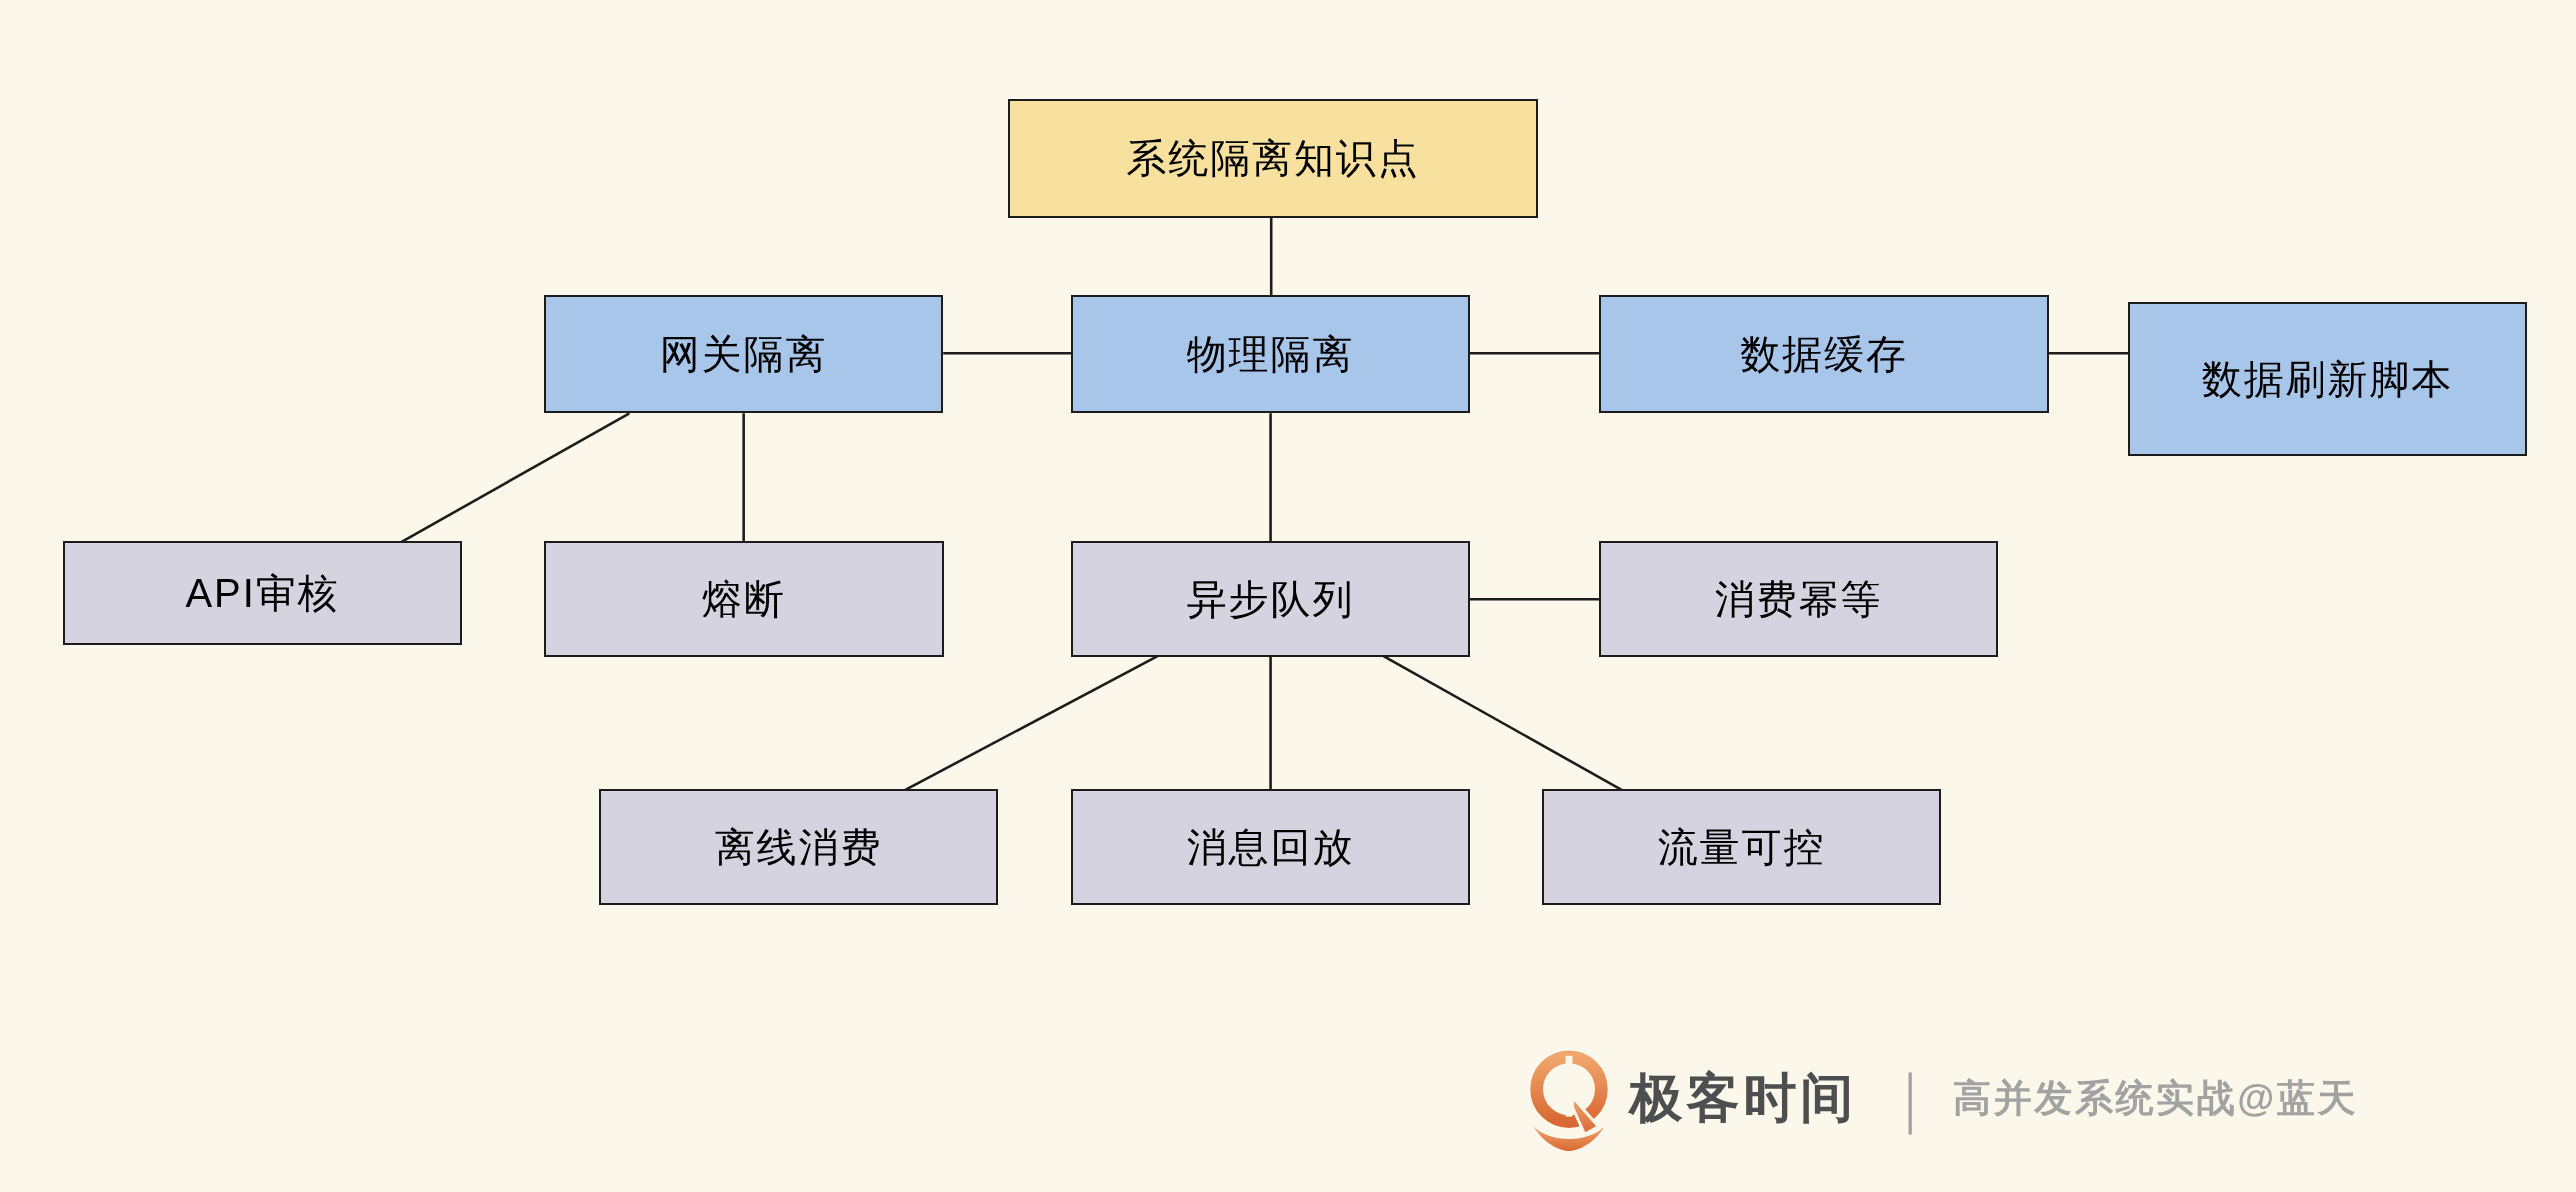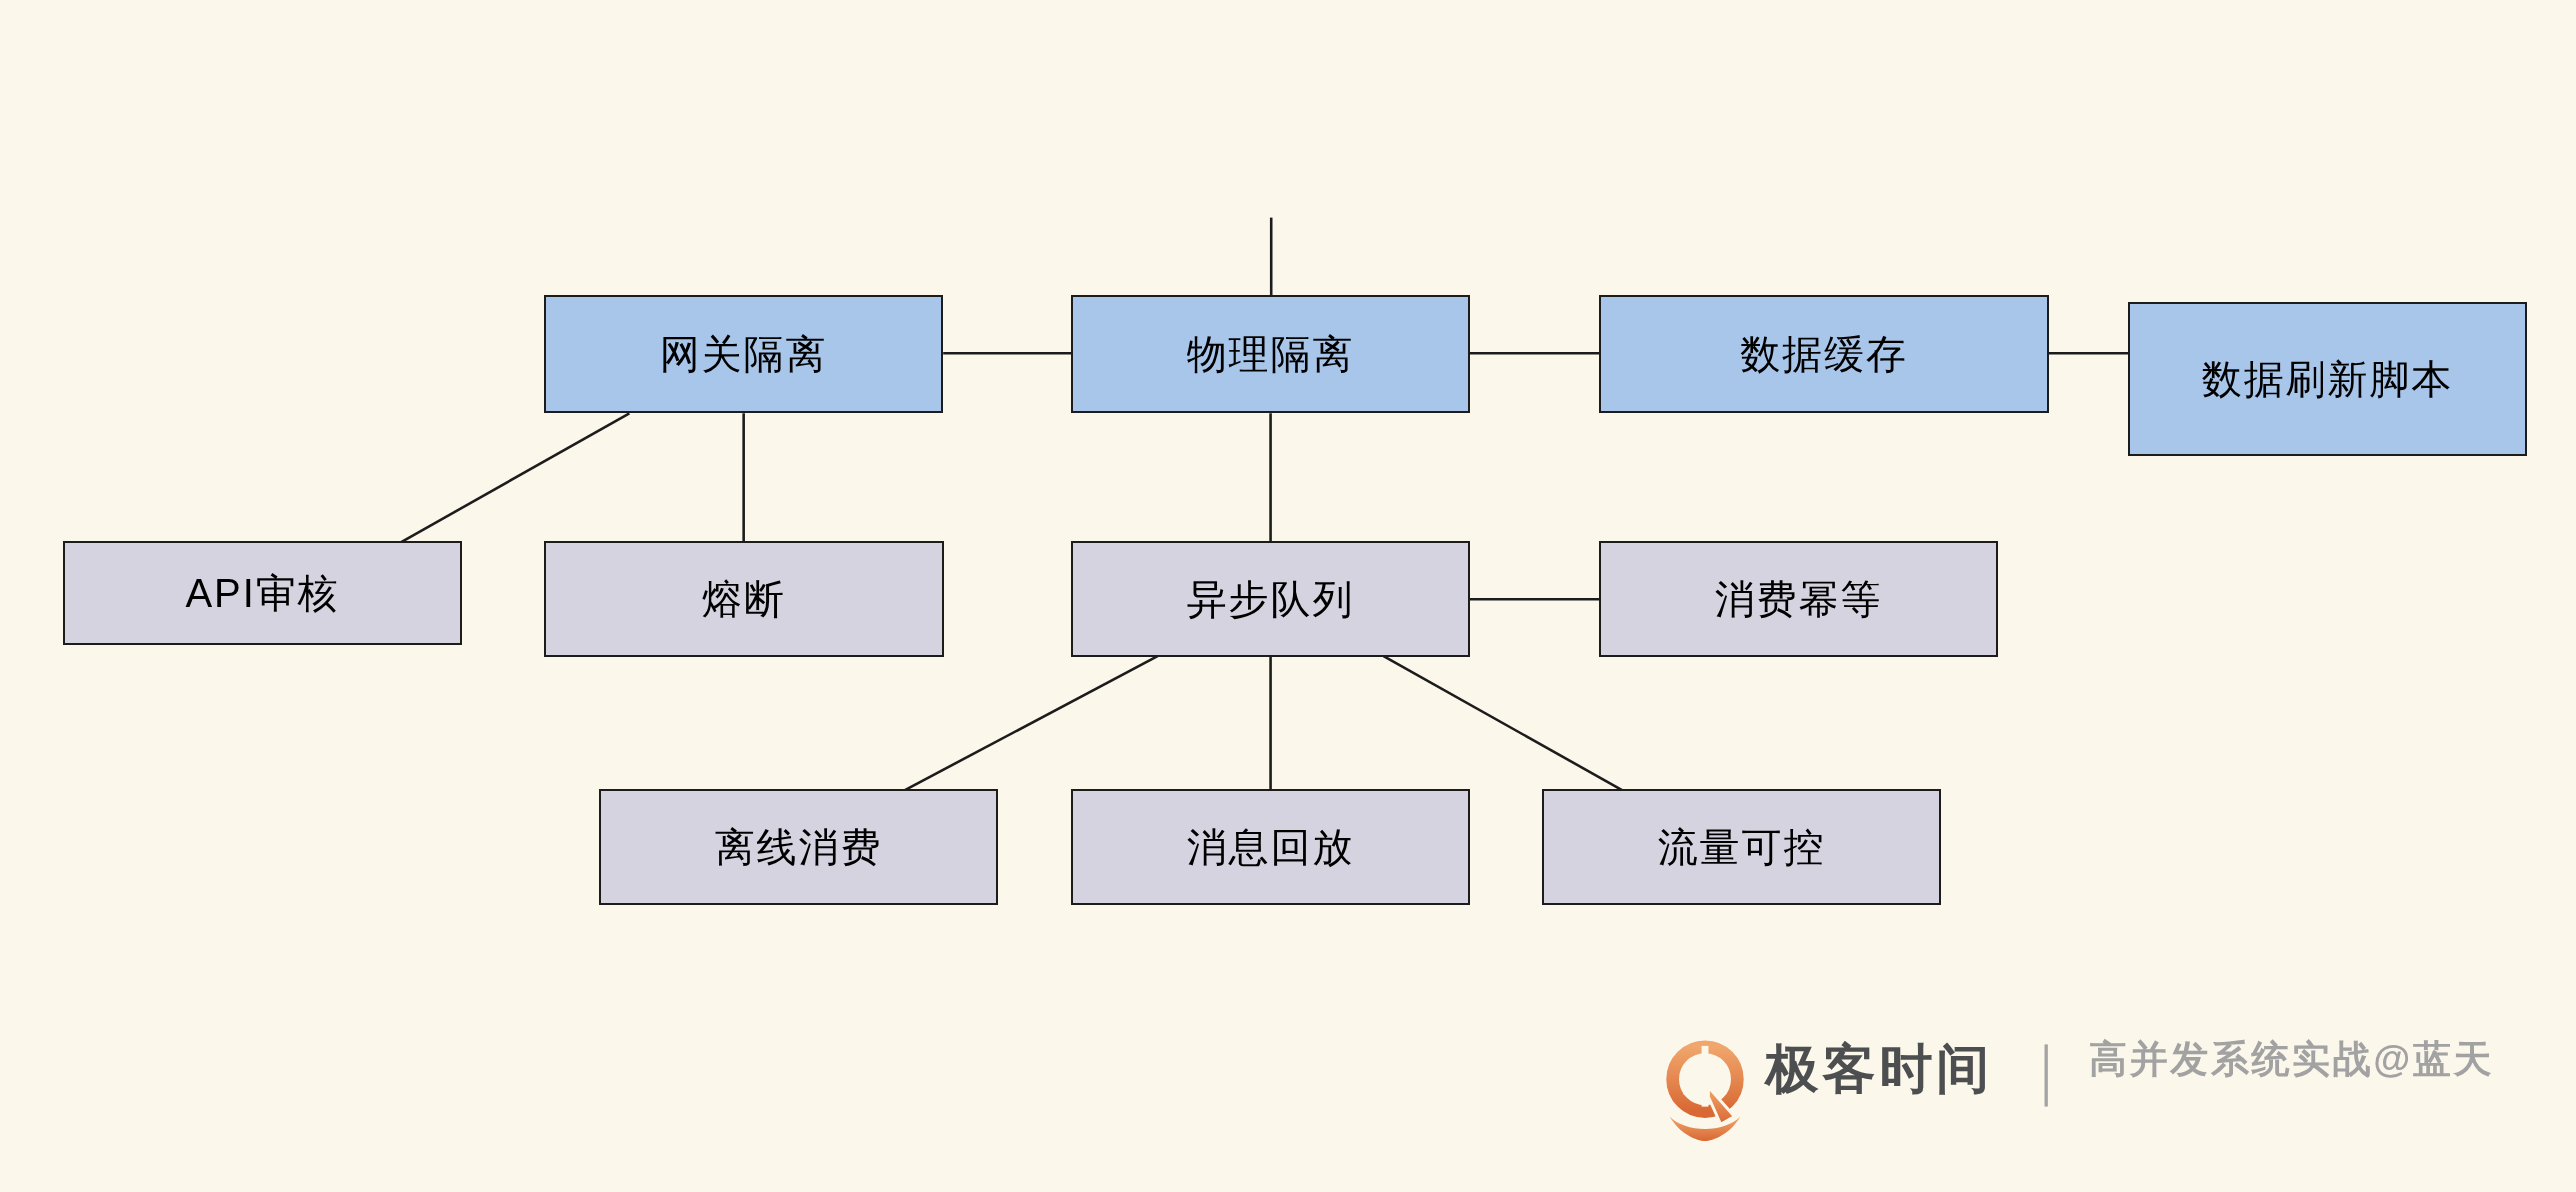--- a/index.html
+++ b/index.html
@@ -18,21 +18,21 @@
     box-sizing:border-box;
     font-size:40px;
     letter-spacing:1.9px;
     color:#000;
     font-weight:500;
     text-align:center;
   }
   .node.root{background:#F8E19E;}
   .node.l2{background:#A8C6EA;}
   .node.l3{background:#D4D3DF;}
-  .footer{position:absolute;left:1656px;top:1034px;height:129px;display:flex;align-items:flex-start;}
+  .footer{position:absolute;left:1520px;top:1034px;height:129px;display:flex;align-items:center;}
   .footer .logo{width:98px;height:110px;flex:0 0 auto;}
   .brand{font-size:53px;color:#4D4E50;font-weight:700;letter-spacing:3.9px;margin-left:11.6px;white-space:nowrap;}
   .divider{font-size:54px;color:#A3A3A3;font-weight:400;margin:0 17px 0 26px;transform:scaleY(1.15);}
   .tagline{font-size:38px;color:#A2A2A2;font-weight:700;letter-spacing:2.6px;white-space:nowrap;}
 </style>
 </head>
 <body>
 
 <div class="canvas">
 
@@ -45,20 +45,21 @@
       <line x1="974" y1="640" x2="620" y2="840"></line>
       <line x1="1151" y1="640" x2="1151" y2="840"></line>
       <line x1="1967" y1="640" x2="1967" y2="840"></line>
       <line x1="2272" y1="928" x2="2479" y2="928"></line>
       <line x1="1792" y1="1016" x2="1400" y2="1224"></line>
       <line x1="1967" y1="1016" x2="1967" y2="1224"></line>
       <line x1="2142" y1="1016" x2="2512" y2="1224"></line>
     </g>
   </svg>
 
+  <div class="node root" style="left:1008px;top:99px;width:530px;height:119px">系统隔离知识点</div>
 
   <div class="node l2" style="left:544px;top:295px;width:399px;height:118px">网关隔离</div>
   <div class="node l2" style="left:1071px;top:295px;width:399px;height:118px">物理隔离</div>
   <div class="node l2" style="left:1599px;top:295px;width:450px;height:118px">数据缓存</div>
   <div class="node l2" style="left:2128px;top:302px;width:399px;height:154px">数据刷新脚本</div>
 
   <div class="node l3" style="left:63px;top:541px;width:399px;height:104px">API审核</div>
   <div class="node l3" style="left:544px;top:541px;width:400px;height:116px">熔断</div>
   <div class="node l3" style="left:1071px;top:541px;width:399px;height:116px">异步队列</div>
   <div class="node l3" style="left:1599px;top:541px;width:399px;height:116px">消费幂等</div>

